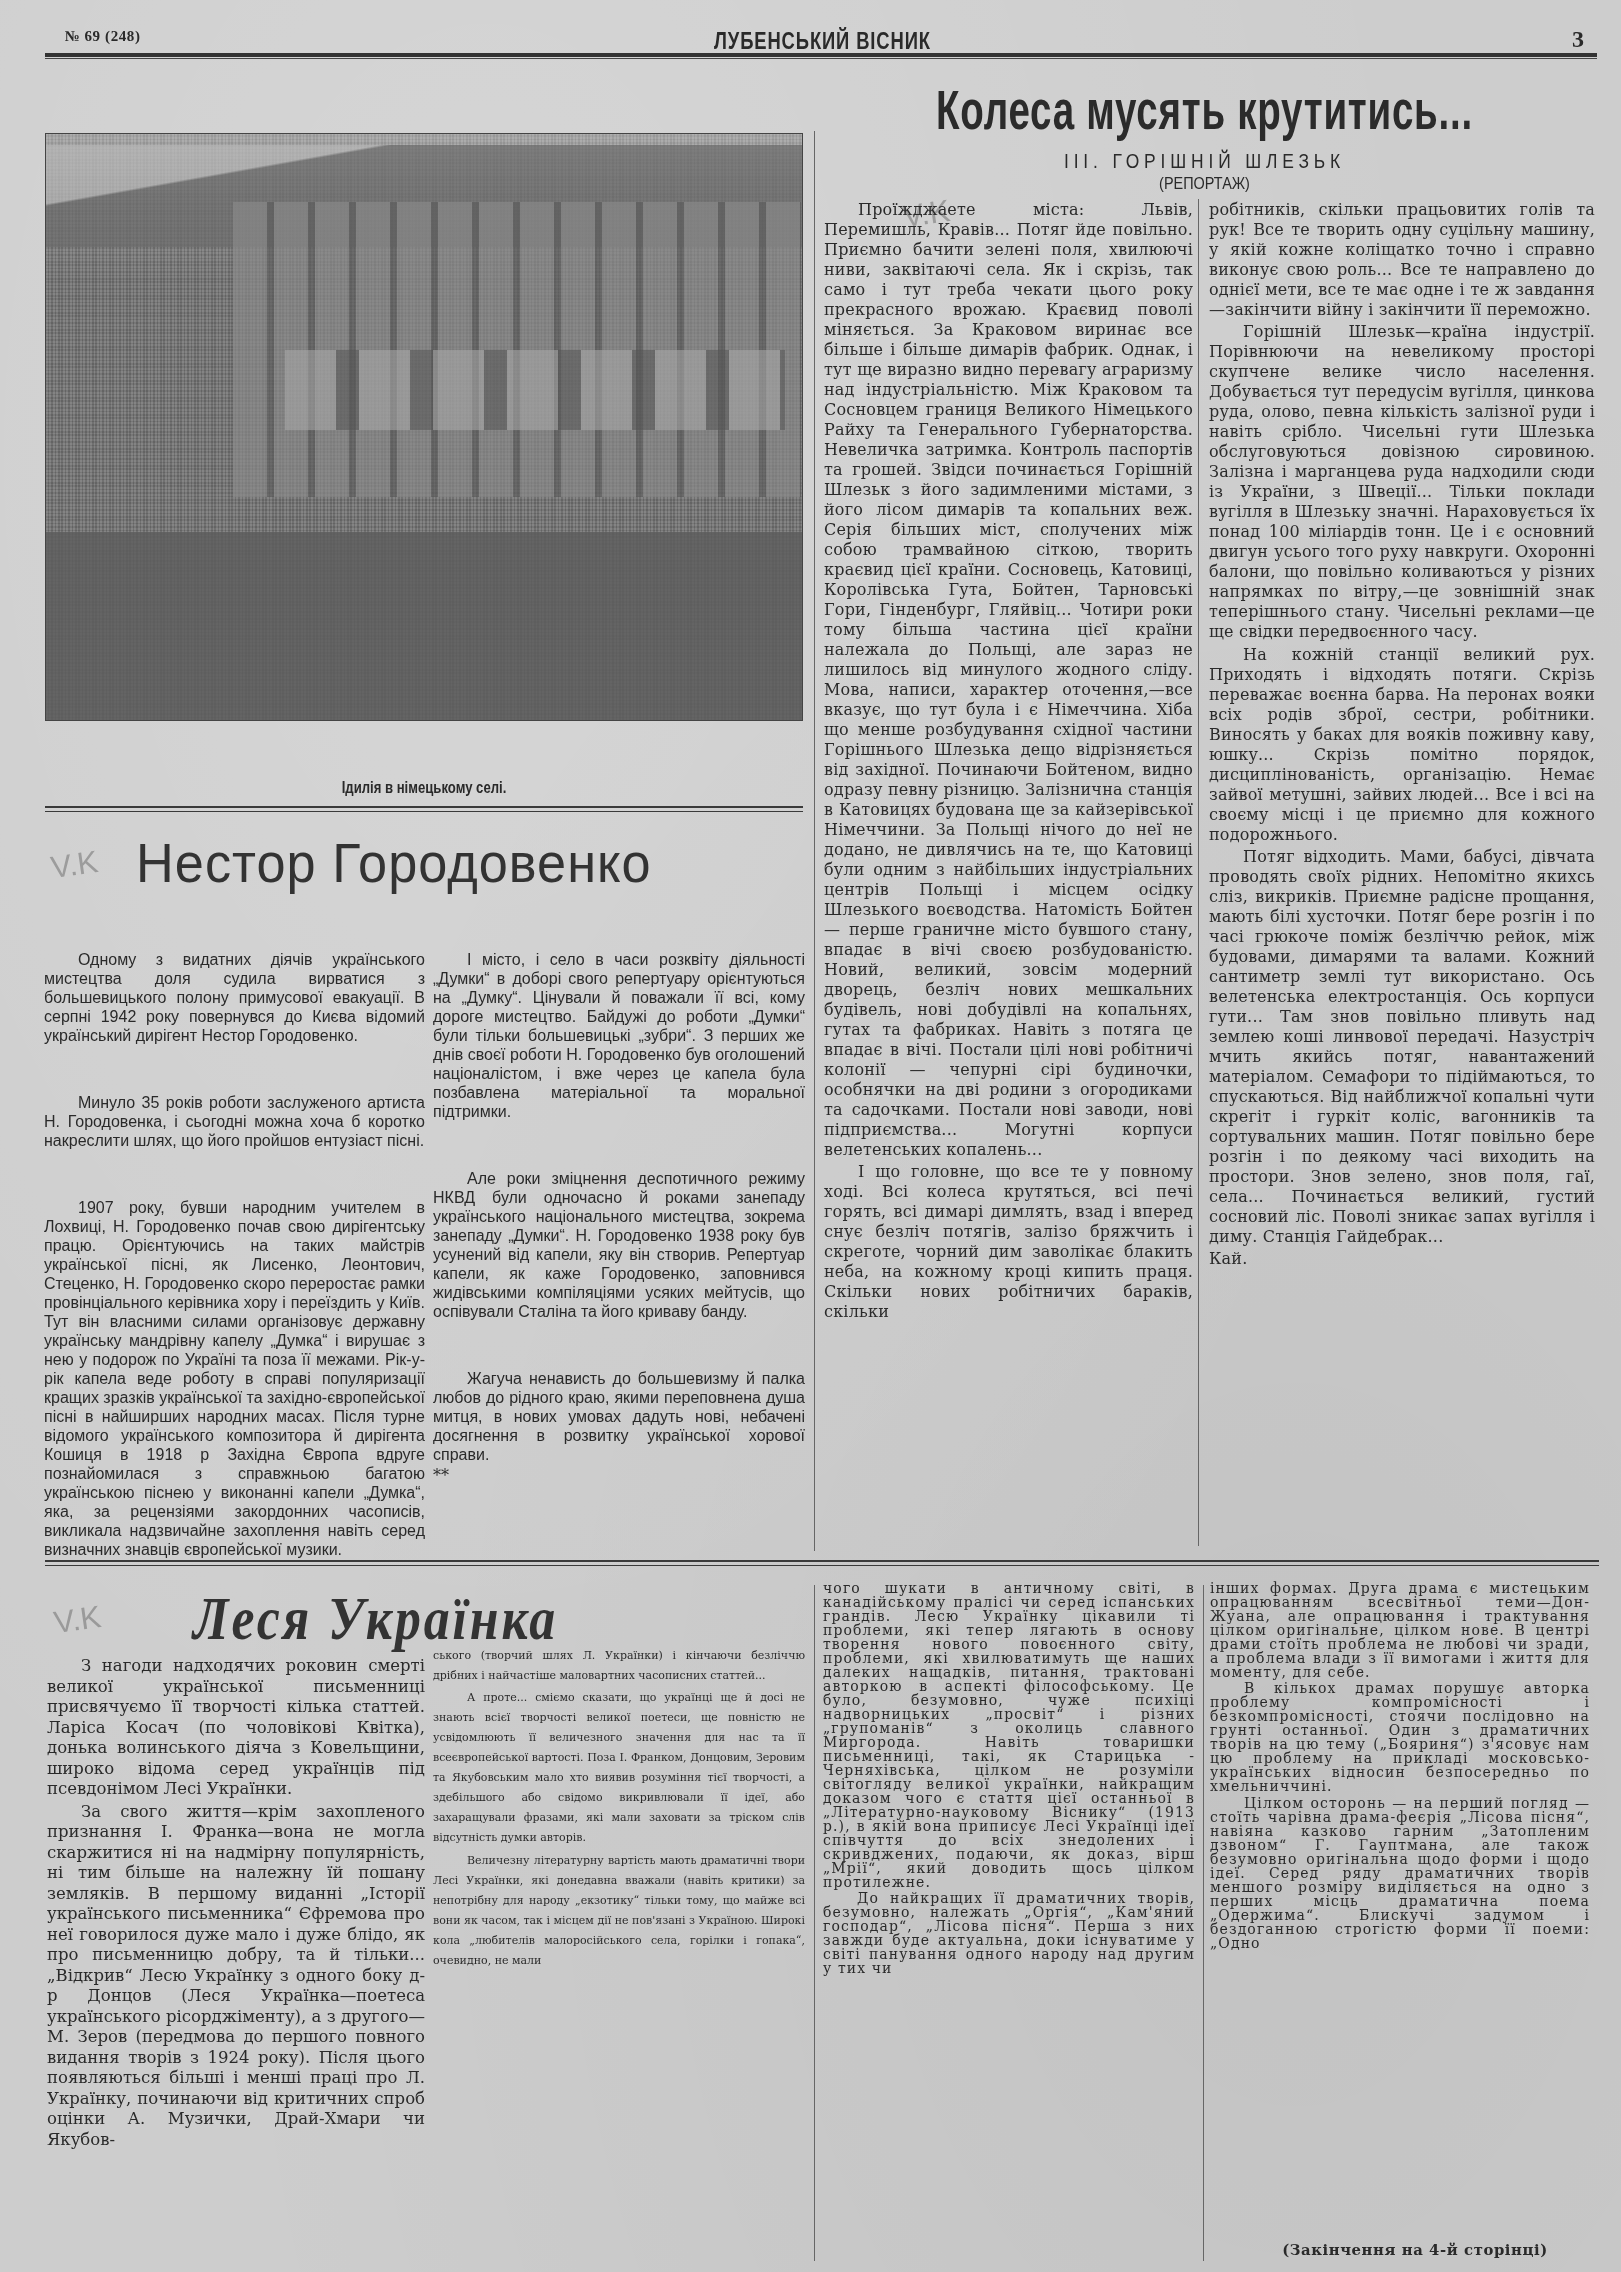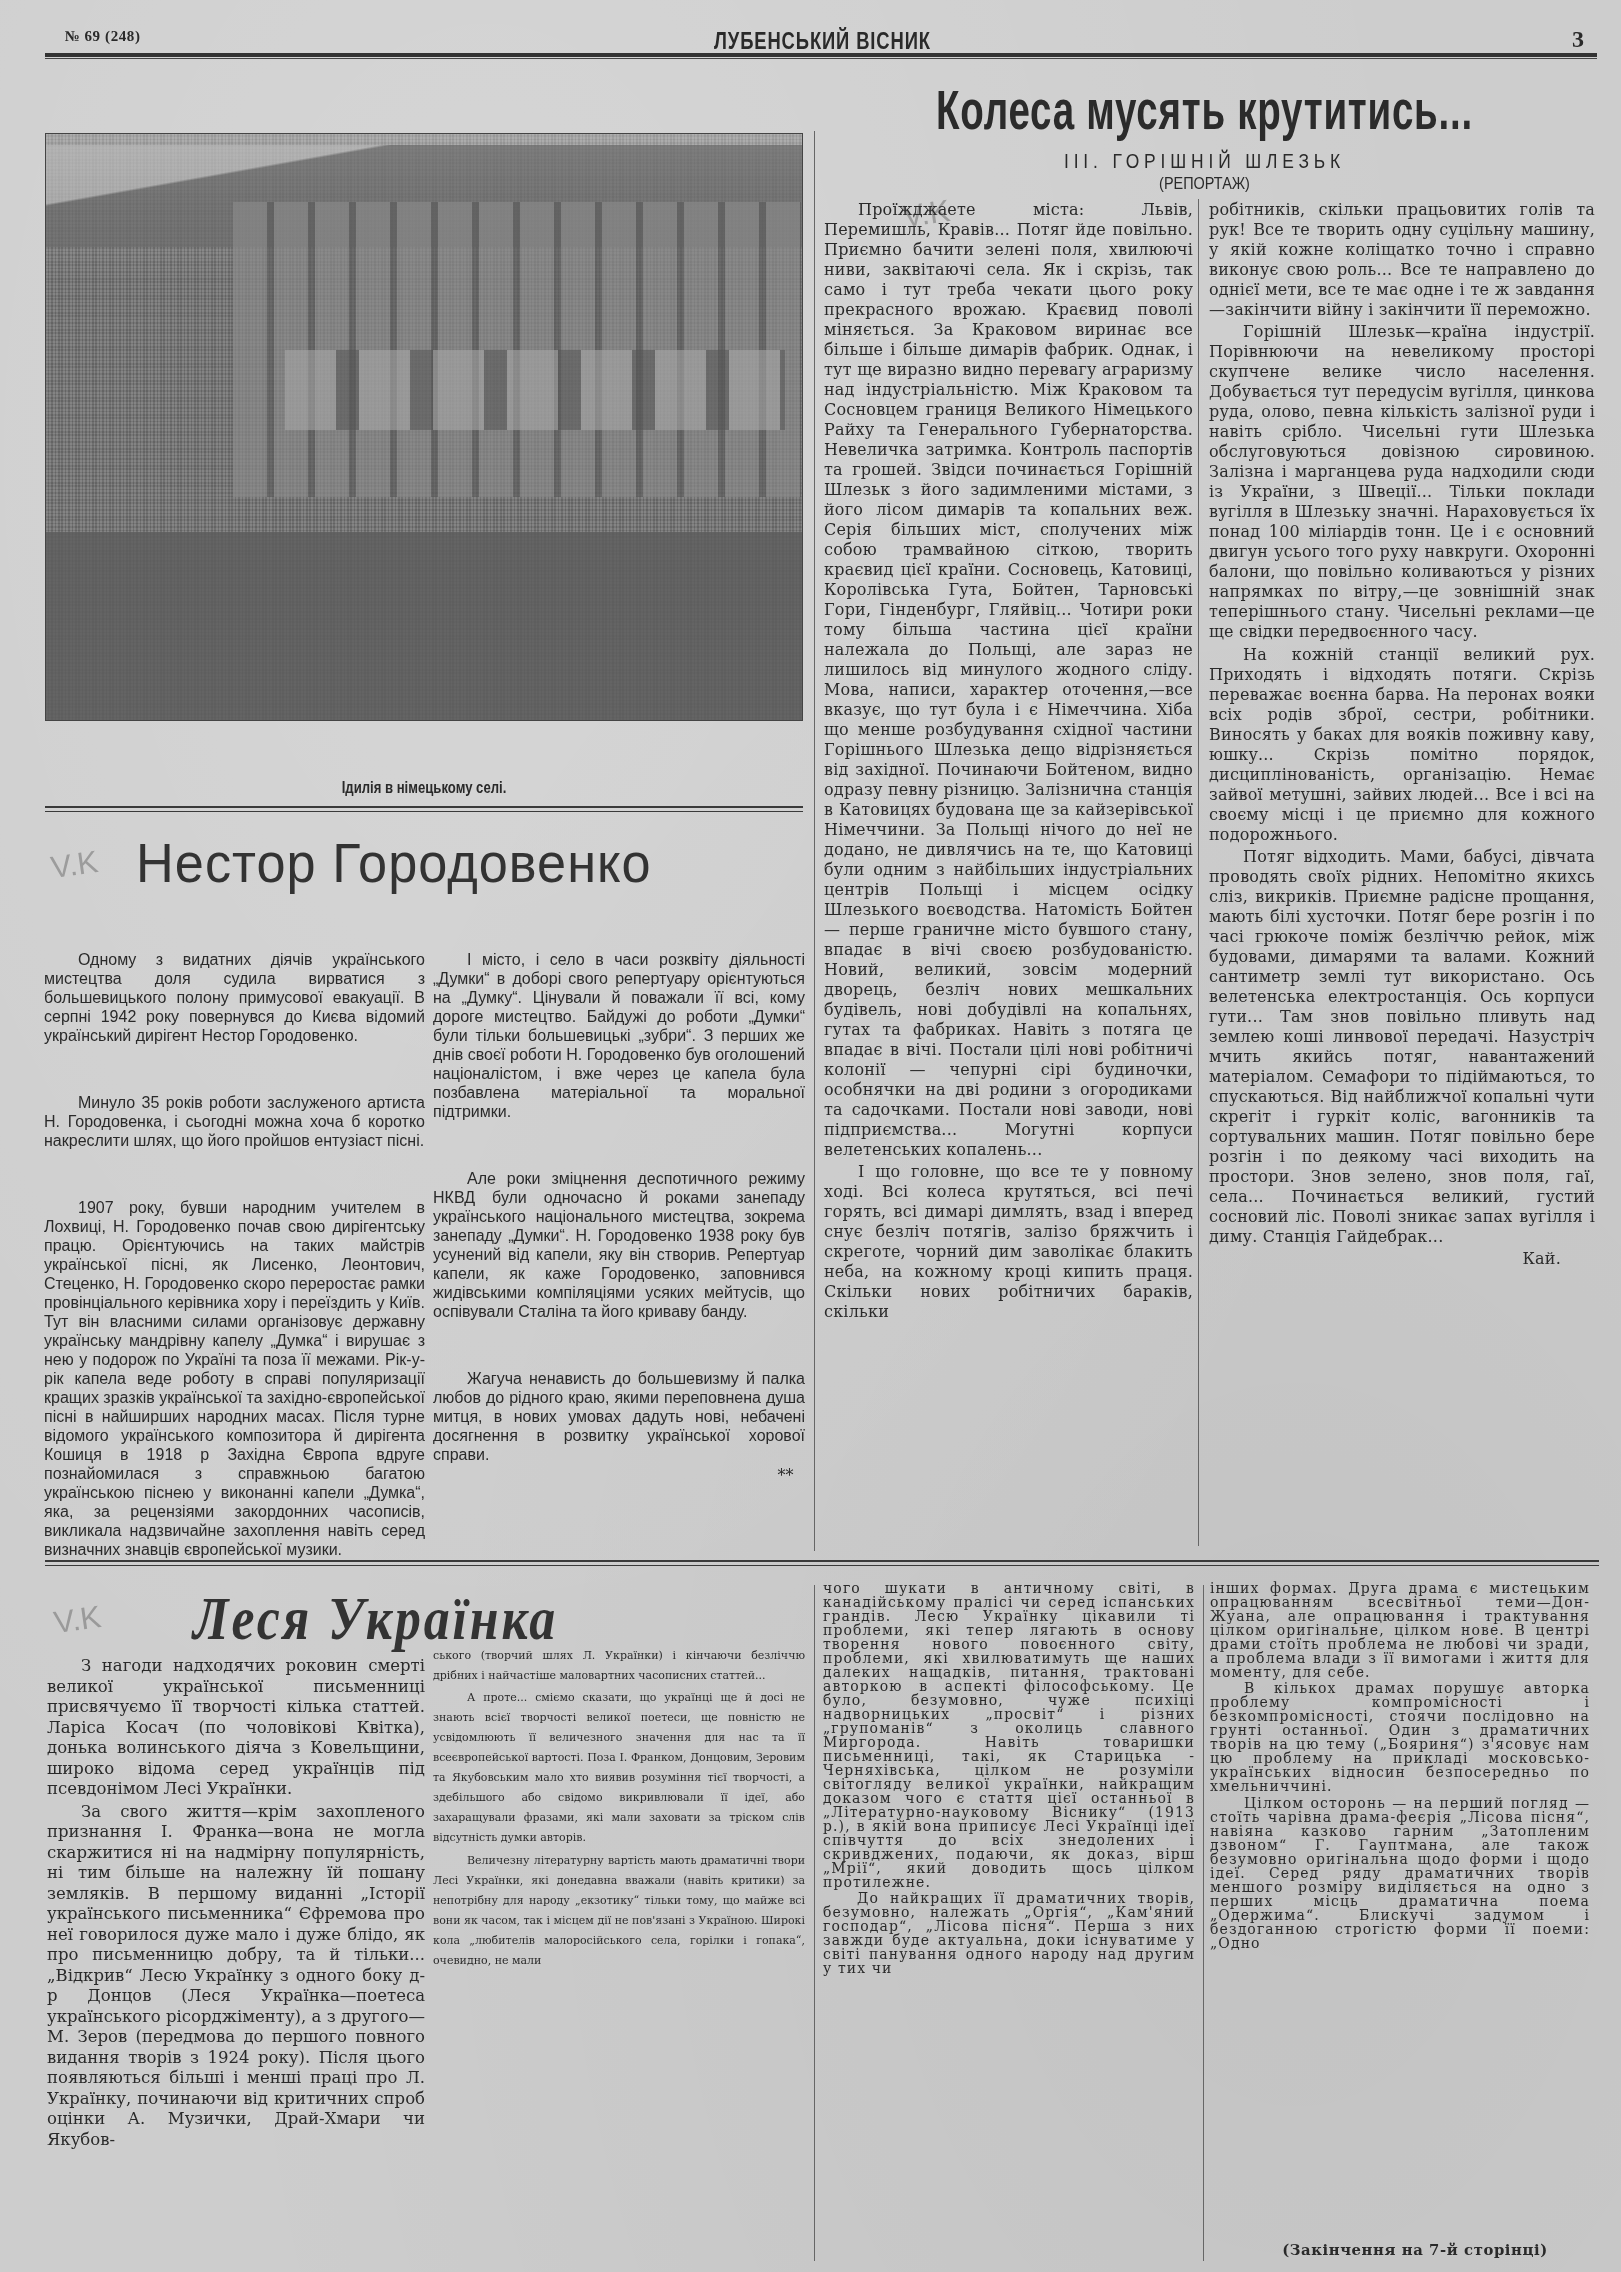--- a/index.html
+++ b/index.html
@@ -54,21 +54,21 @@
 
   
   .col { position: absolute; text-align: justify; hyphens: manual; }
   .col p { text-indent: 34px; margin-bottom: 2.3px; }
   .col p.noindent { text-indent: 0; }
   .typewriter { font-family: "DejaVu Serif", serif; font-size: 16px; line-height: 20px; letter-spacing: 0.2px; }
   .modern { font-family: "Liberation Sans", sans-serif; font-size: 16px; line-height: 19px; transform-origin: left top; }
   .modern p { margin-bottom: 12.5px; margin-top: 48px; }
   .wide { font-family: "DejaVu Serif", serif; font-size: 14.8px; line-height: 14.5px; letter-spacing: 1.1px; }
   .lesia1 { font-family: "DejaVu Serif", serif; font-size: 16.5px; line-height: 20.5px; }
-  .sig { text-align: right; font-family: "DejaVu Serif", serif; font-size: 16px; }
+  .sig { font-family: "DejaVu Serif", serif; font-size: 16px; }
   .continued { position: absolute; left: 1239px; top: 2241px; width: 352px; text-align: center; font-family: "DejaVu Serif", serif; font-weight: bold; font-size: 14.8px; letter-spacing: 0.6px; }
 </style>
 </head>
 <body>
 
 <div class="page">
 
   <div class="masthead">
     <span class="mh-issue">№ 69 (248)</span>
     <div class="mh-title">ЛУБЕНСЬКИЙ ВІСНИК</div>
@@ -138,16 +138,16 @@
   <div class="col wide" style="left:823px; top:1581px; width:372px; line-height:14px; font-size:14px;">
     <p class="noindent">чого шукати в античному світі, в канадійському пралісі чи серед іспанських грандів. Лесю Українку цікавили ті проблеми, які тепер лягають в основу творення нового повоєнного світу, проблеми, які хвилюватимуть ще наших далеких нащадків, питання, трактовані авторкою в аспекті філософському. Це було, безумовно, чуже психіці надворницьких „просвіт“ і різних „групоманів“ з околиць славного Миргорода. Навіть товаришки письменниці, такі, як Старицька - Черняхівська, цілком не розуміли світогляду великої українки, найкращим доказом чого є стаття цієї останньої в „Літературно-науковому Віснику“ (1913 р.), в якій вона приписує Лесі Українці ідеї співчуття до всіх знедолених і скривджених, подаючи, як доказ, вірш „Мрії“, який доводить щось цілком протилежне.</p>
     <p>До найкращих її драматичних творів, безумовно, належать „Оргія“, „Кам'яний господар“, „Лісова пісня“. Перша з них завжди буде актуальна, доки існуватиме у світі панування одного народу над другим у тих чи</p>
   </div>
   <div class="vline" style="left:1203px; top:1585px; height:676px;"></div>
   <div class="col wide" style="left:1210px; top:1581px; width:380px; line-height:14px; font-size:14px;">
     <p class="noindent">інших формах. Друга драма є мистецьким опрацюванням всесвітньої теми—Дон-Жуана, але опрацювання і трактування цілком оригінальне, цілком нове. В центрі драми стоїть проблема не любові чи зради, а проблема влади з її вимогами і життя для моменту, для себе.</p>
     <p>В кількох драмах порушує авторка проблему компромісності і безкомпромісності, стоячи послідовно на грунті останньої. Один з драматичних творів на цю тему („Бояриня“) з'ясовує нам цю проблему на прикладі московсько-українських відносин безпосередньо по хмельниччині.</p>
     <p>Цілком осторонь — на перший погляд — стоїть чарівна драма-феєрія „Лісова пісня“, навіяна казково гарним „Затопленим дзвоном“ Г. Гауптмана, але також безумовно оригінальна щодо форми і щодо ідеї. Серед ряду драматичних творів меншого розміру виділяється на одно з перших місць драматична поема „Одержима“. Блискучі задумом і бездоганною строгістю форми її поеми: „Одно</p>
   </div>
-  <div class="continued">(Закінчення на 7-й сторінці)</div>
+  <div class="continued">(Закінчення на 4-й сторінці)</div>
 
 </div>
 
 
 </body></html>

